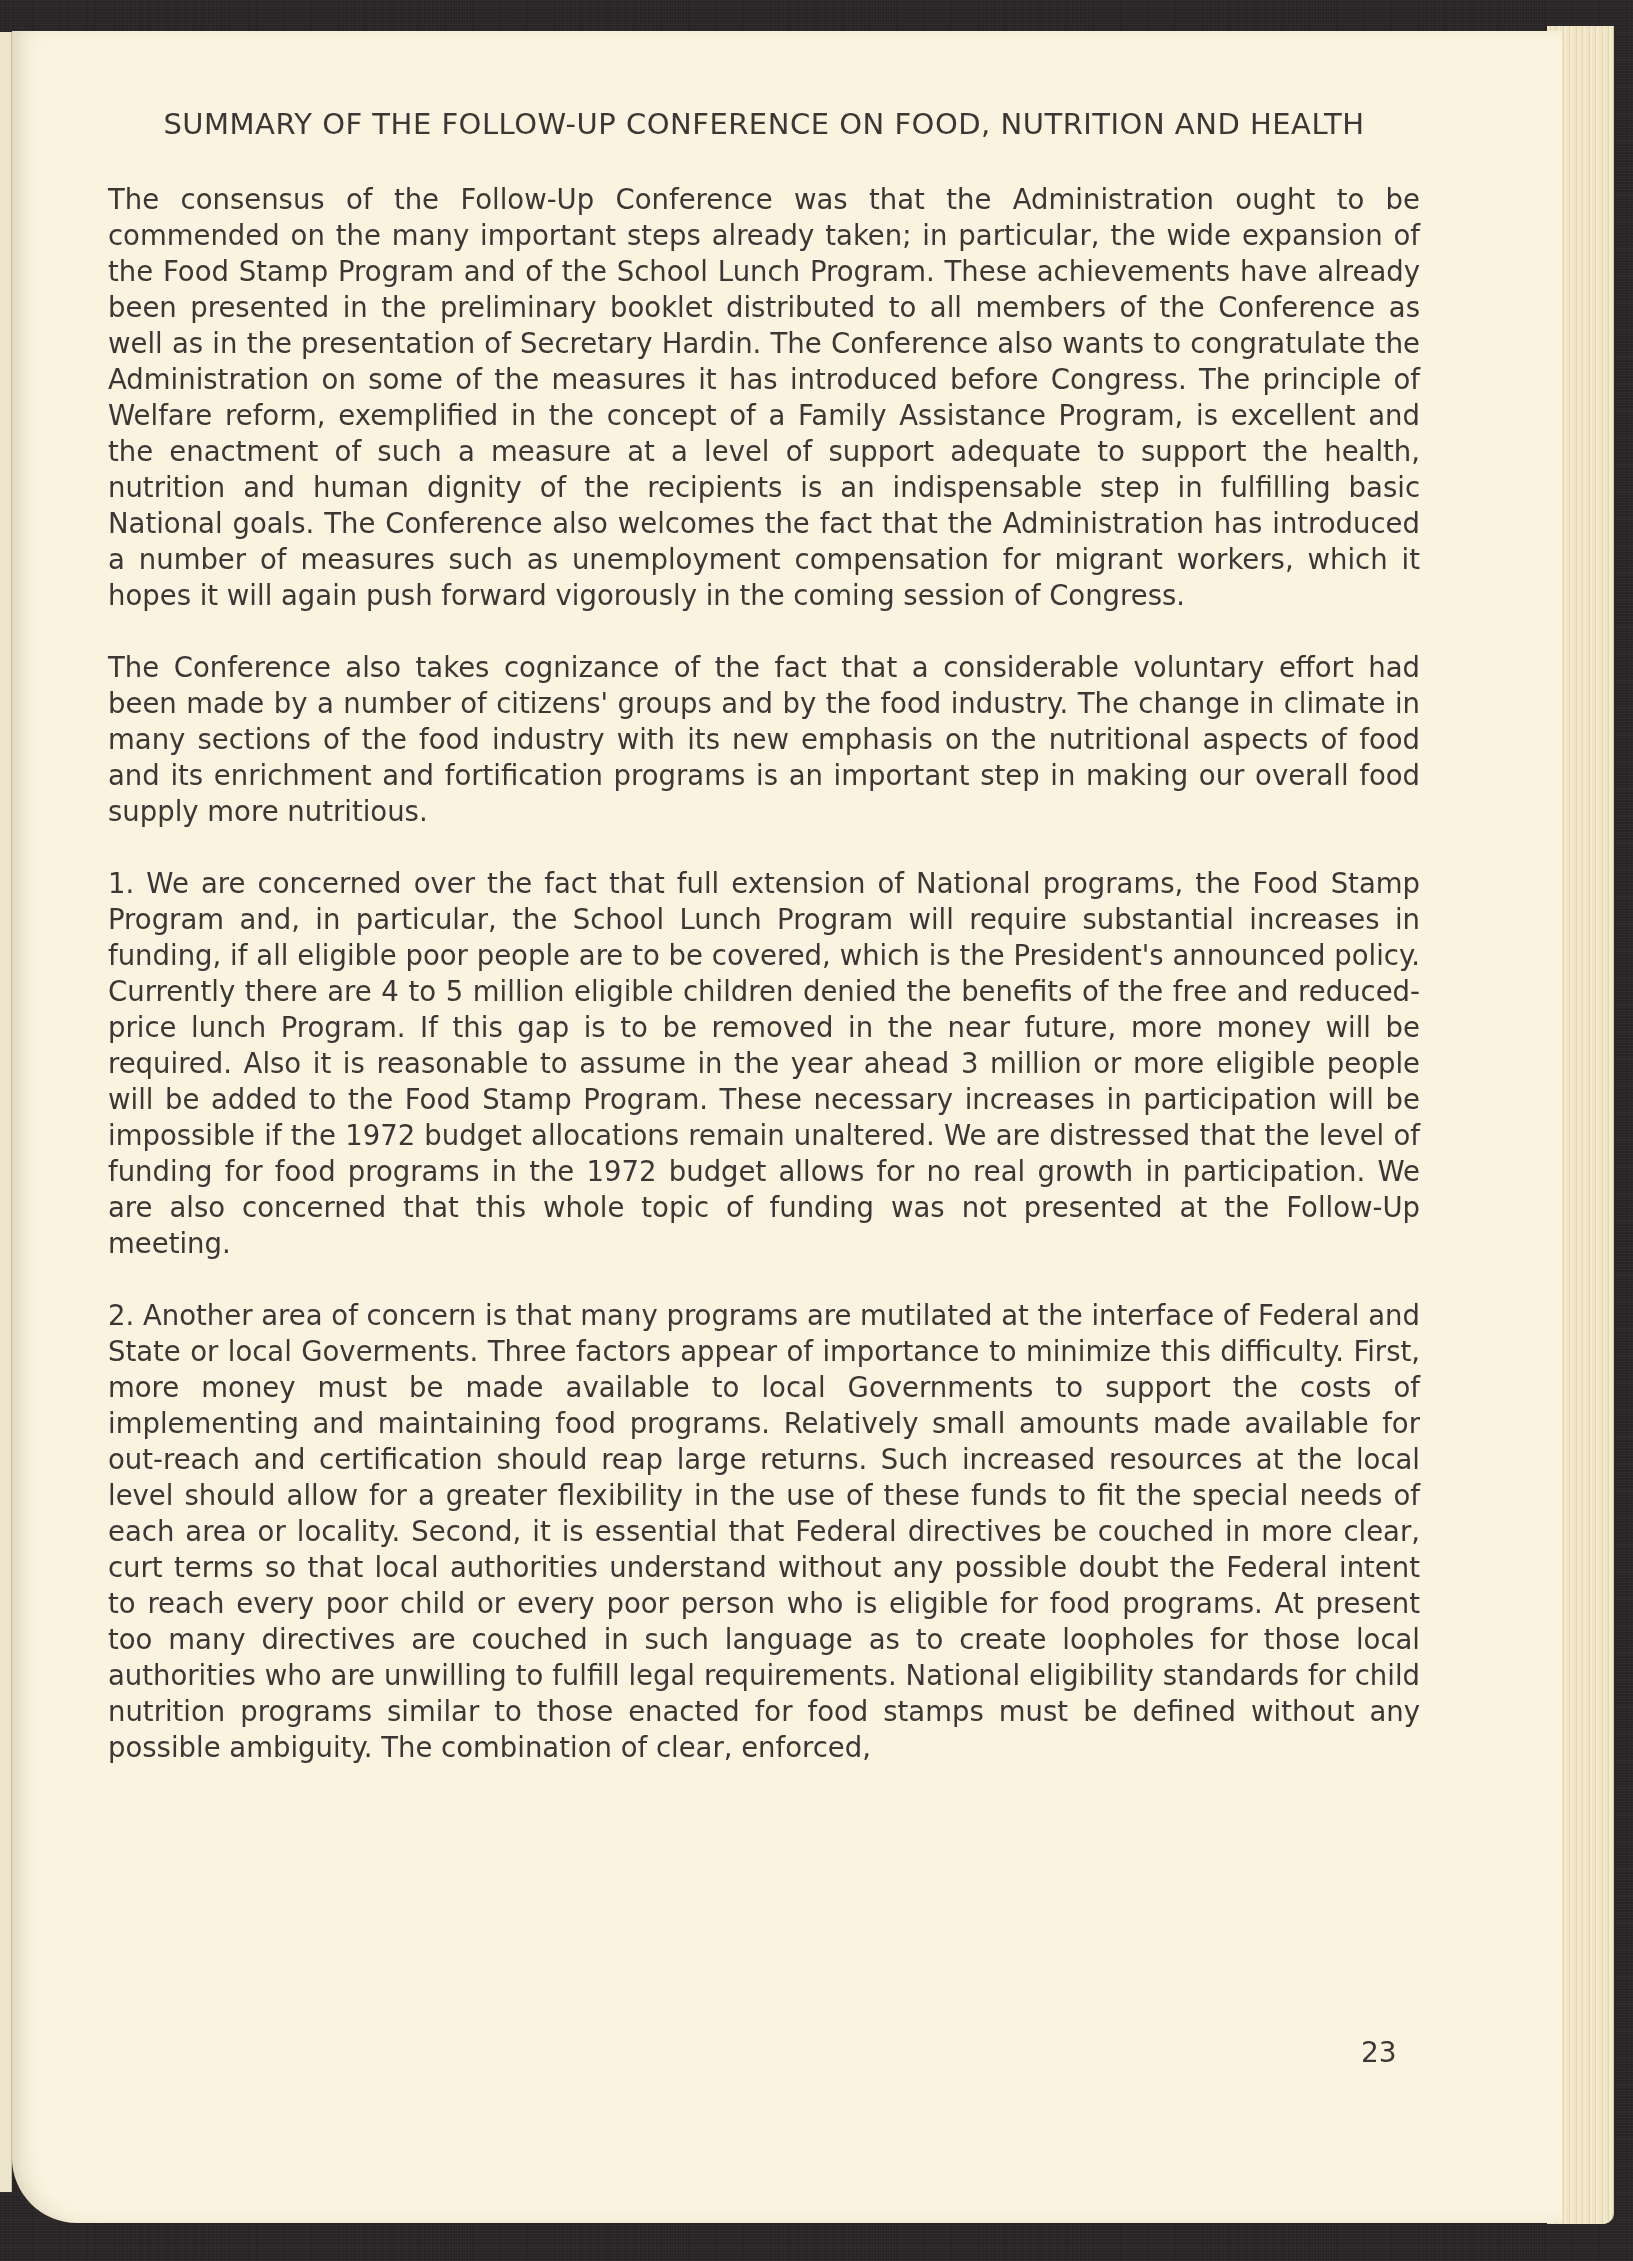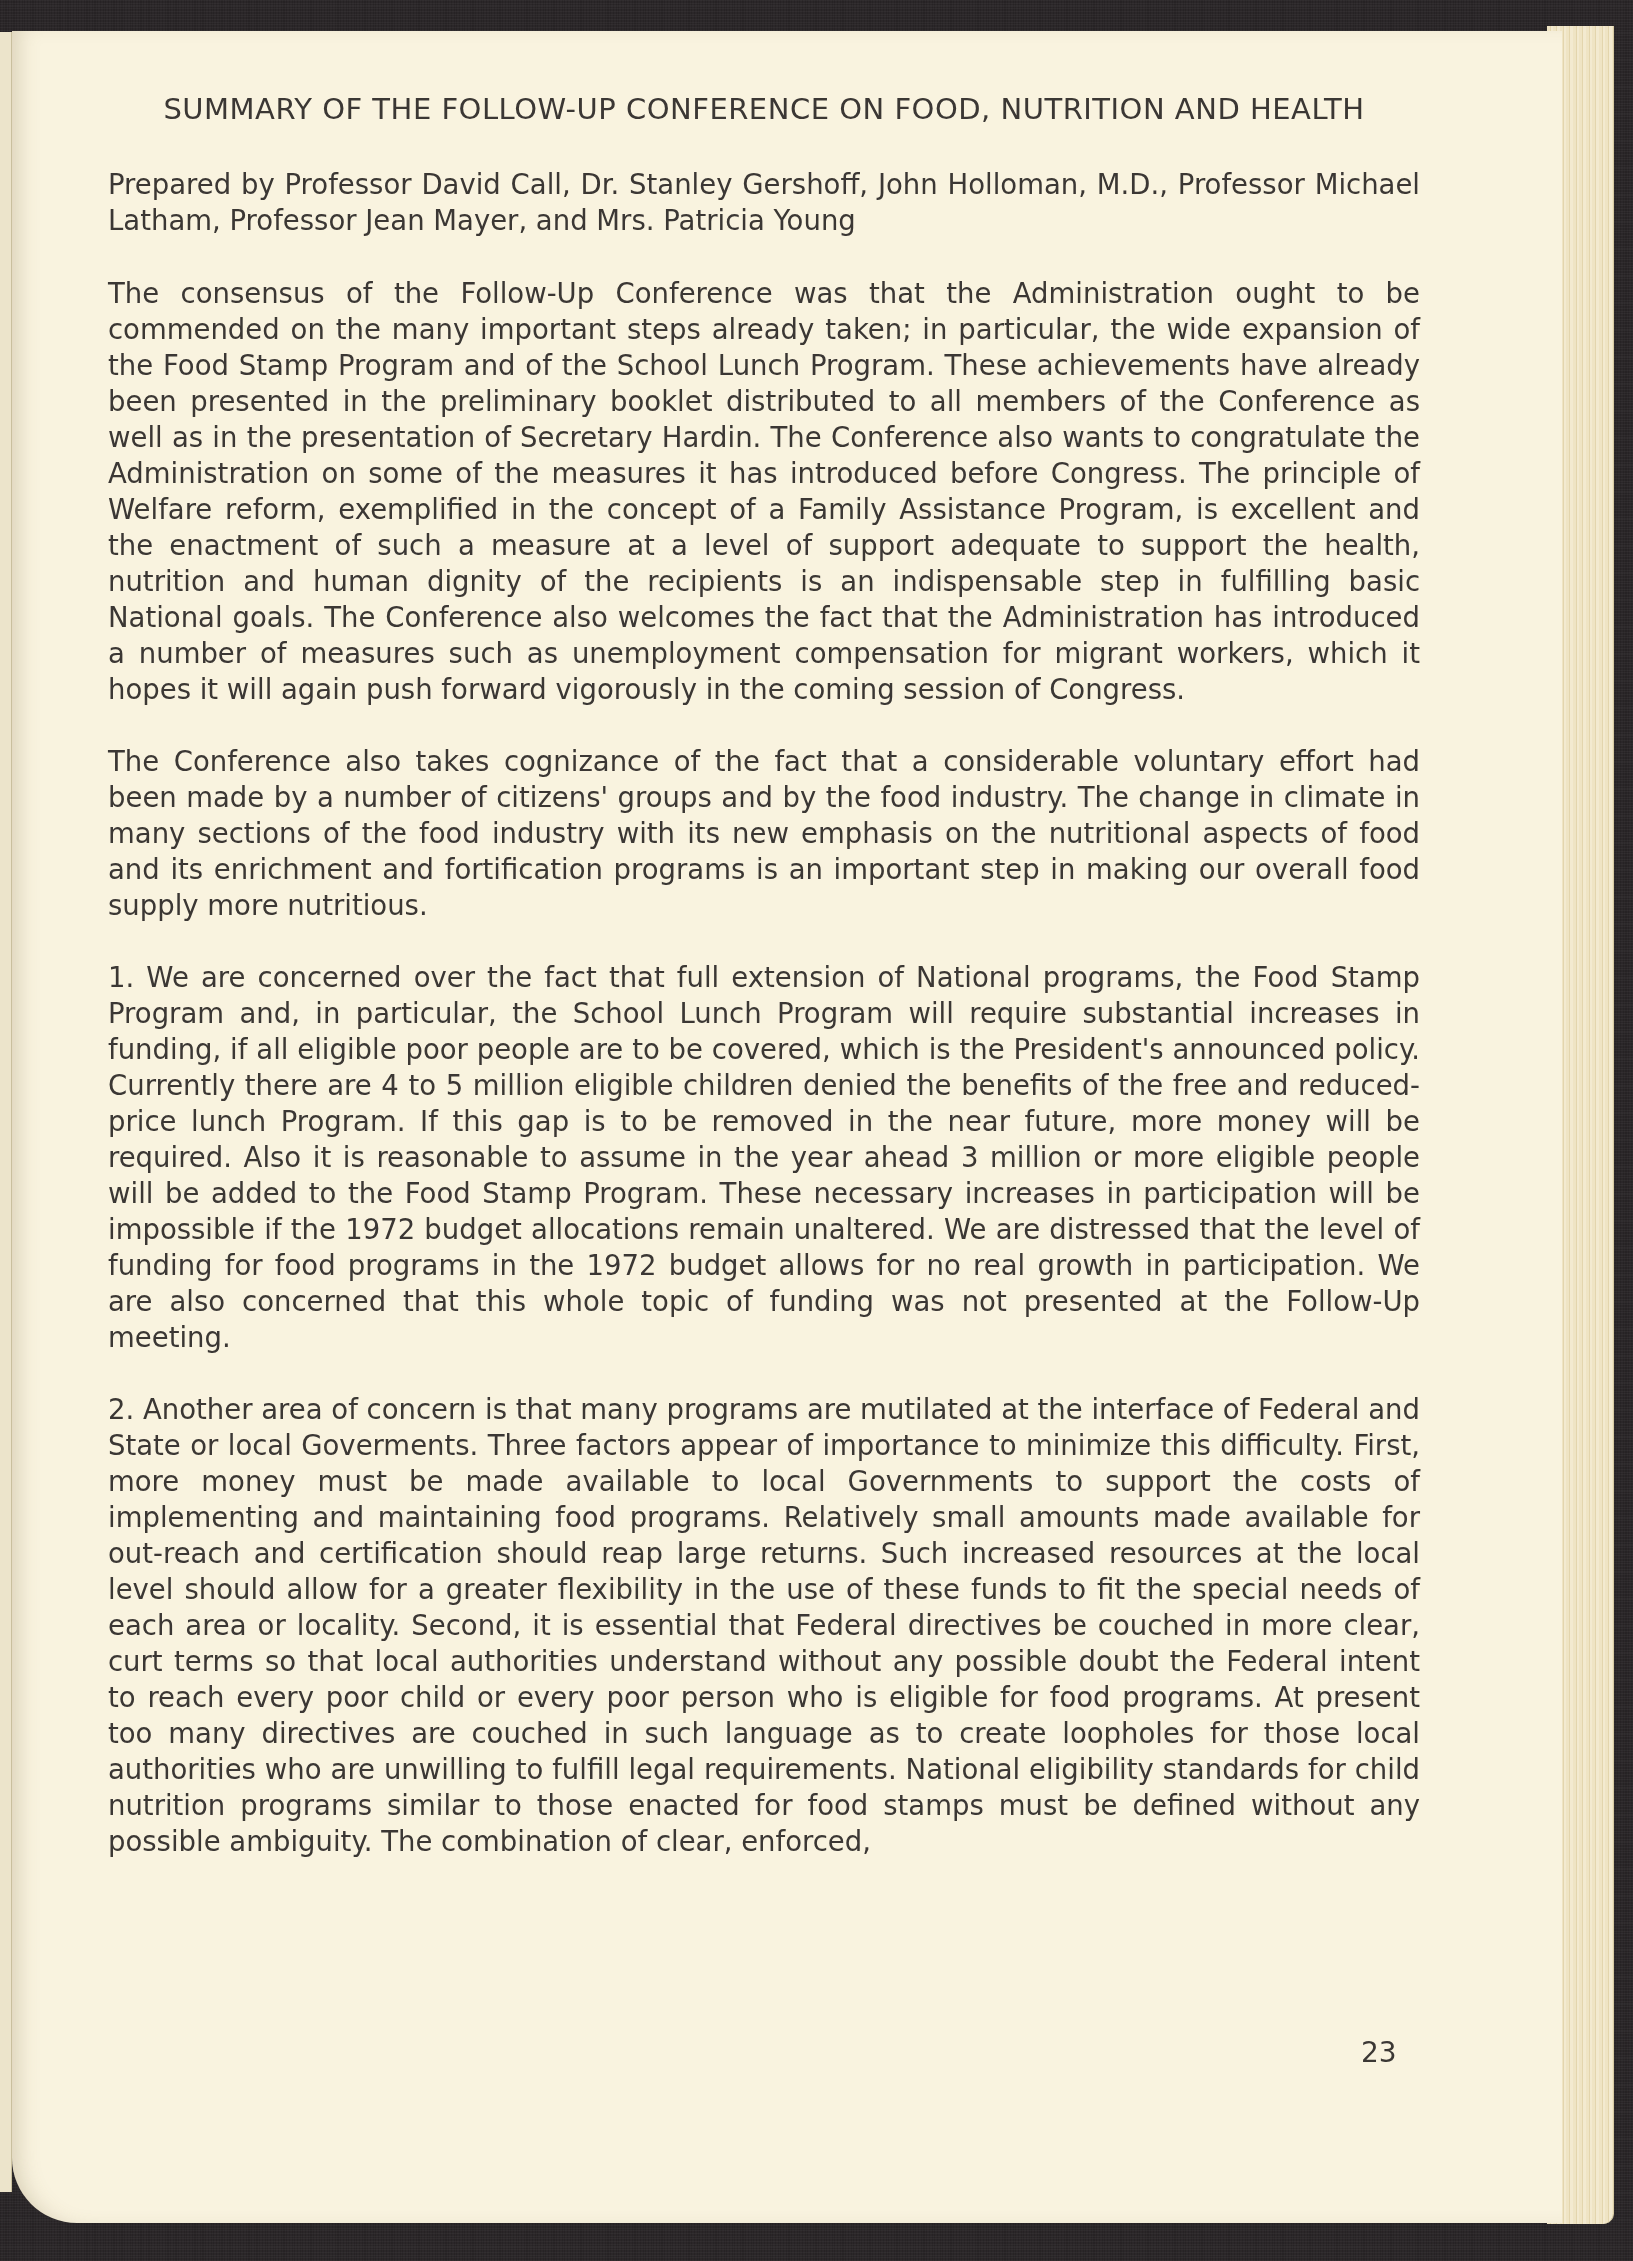--- a/index.html
+++ b/index.html
@@ -27,21 +27,21 @@
     box-shadow: inset 16px 0 21.6px -10.8px rgba(120,100,60,0.25);
   }
   .page-stack {
     position: absolute; left: 1547px; top: 26px; width: 66px; height: 2198px;
     background:
       repeating-linear-gradient(90deg, #efe4c4 0 2.7px, #e3d5ad 2.7px 3.8px, #f3ead0 3.8px 6.5px);
     border-right: 1.1px solid #d6caa3;
     border-bottom-right-radius: 10.8px;
   }
   .content {
-    position: absolute; left: 108px; top: 74px; width: 1312px;
+    position: absolute; left: 108px; top: 89px; width: 1312px;
     color: #3a3632;
   }
   .title {
     text-align: center;
     font-size: 29px; letter-spacing: 0.5px;
     line-height: 38px; margin: 16px 0 38px 0;
     color: #3b3734;
   }
   .para {
     font-size: 27.5px; line-height: 36px;
@@ -58,21 +58,20 @@
 <body>
 
 <div class="backdrop"></div>
 <div class="prev-page-edge"></div>
 <div class="page-stack"></div>
 
 <div class="page"></div>
 
 <div class="content">
   <div class="title">SUMMARY OF THE FOLLOW-UP CONFERENCE ON FOOD, NUTRITION AND HEALTH</div>
-  <p class="para authors">Prepared by Professor David Call, Dr. Stanley Gershoff, John Holloman, M.D., Professor Michael Latham, Professor Jean Mayer, and Mrs. Patricia Young</p>
   <p class="para">The consensus of the Follow-Up Conference was that the Administration ought to be commended on the many important steps already taken; in particular, the wide expansion of the Food Stamp Program and of the School Lunch Program. These achievements have already been presented in the preliminary booklet distributed to all members of the Conference as well as in the presentation of Secretary Hardin. The Conference also wants to congratulate the Administration on some of the measures it has introduced before Congress. The principle of Welfare reform, exemplified in the concept of a Family Assistance Program, is excellent and the enactment of such a measure at a level of support adequate to support the health, nutrition and human dignity of the recipients is an indispensable step in fulfilling basic National goals. The Conference also welcomes the fact that the Administration has introduced a number of measures such as unemployment compensation for migrant workers, which it hopes it will again push forward vigorously in the coming session of Congress.</p>
   <p class="para">The Conference also takes cognizance of the fact that a considerable voluntary effort had been made by a number of citizens' groups and by the food industry. The change in climate in many sections of the food industry with its new emphasis on the nutritional aspects of food and its enrichment and fortification programs is an important step in making our overall food supply more nutritious.</p>
   <p class="para">1. We are concerned over the fact that full extension of National programs, the Food Stamp Program and, in particular, the School Lunch Program will require substantial increases in funding, if all eligible poor people are to be covered, which is the President's announced policy. Currently there are 4 to 5 million eligible children denied the benefits of the free and reduced-price lunch Program. If this gap is to be removed in the near future, more money will be required. Also it is reasonable to assume in the year ahead 3 million or more eligible people will be added to the Food Stamp Program. These necessary increases in participation will be impossible if the 1972 budget allocations remain unaltered. We are distressed that the level of funding for food programs in the 1972 budget allows for no real growth in participation. We are also concerned that this whole topic of funding was not presented at the Follow-Up meeting.</p>
   <p class="para">2. Another area of concern is that many programs are mutilated at the interface of Federal and State or local Goverments. Three factors appear of importance to minimize this difficulty. First, more money must be made available to local Governments to support the costs of implementing and maintaining food programs. Relatively small amounts made available for out-reach and certification should reap large returns. Such increased resources at the local level should allow for a greater flexibility in the use of these funds to fit the special needs of each area or locality. Second, it is essential that Federal directives be couched in more clear, curt terms so that local authorities understand without any possible doubt the Federal intent to reach every poor child or every poor person who is eligible for food programs. At present too many directives are couched in such language as to create loopholes for those local authorities who are unwilling to fulfill legal requirements. National eligibility standards for child nutrition programs similar to those enacted for food stamps must be defined without any possible ambiguity. The combination of clear, enforced,</p>
 </div>
 
 <div class="page-number">23</div>
 
 
 </body></html>

